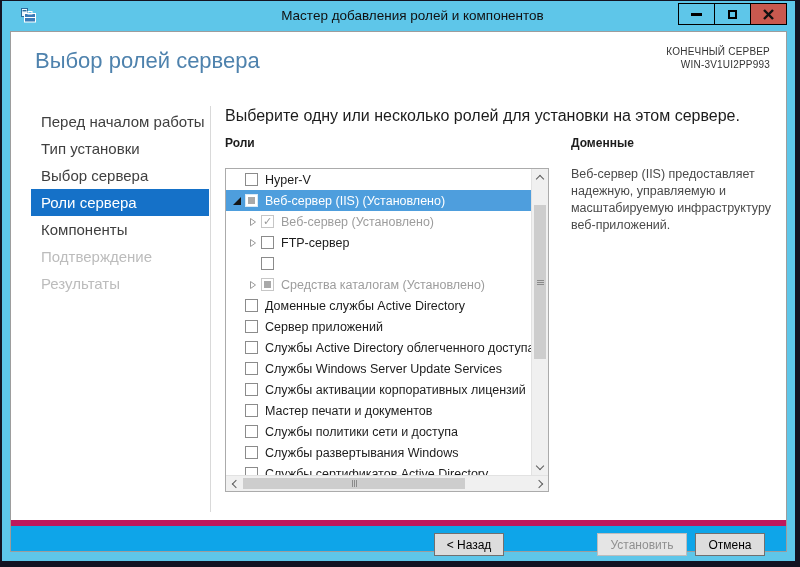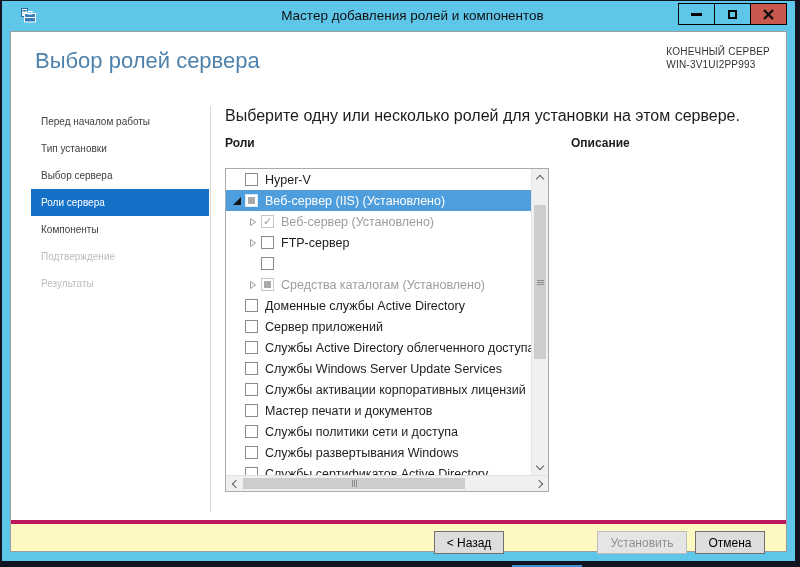--- a/index.html
+++ b/index.html
@@ -21,26 +21,26 @@
           display:flex; align-items:center; justify-content:center; }
   .ctrl.close { background:#c9594f; }
   .glyph-min { width:11px; height:3px; background:#000; }
   .glyph-max { width:9px; height:9px; border:2px solid #000; background:transparent; }
 
   
   .content { position:absolute; left:8px; top:30px; width:777px; height:521px;
              background:#fff; border:1px solid #9d9d9d; }
 
   .page-title { position:absolute; left:24px; top:16px; font-size:22px; color:#4e82ad; font-weight:normal; }
-  .server-block { position:absolute; right:16px; top:13px; text-align:left; font-size:10px;
+  .server-block { position:absolute; right:16px; top:13px; text-align:right; font-size:10px;
                   color:#333; line-height:13px; letter-spacing:0.2px; }
 
   .sidebar { position:absolute; left:20px; top:76px; width:178px; }
   .side-item { height:27px; display:flex; align-items:center; padding-left:10px;
-               font-size:10px; color:#3f3f3f; }
+               font-size:15px; color:#3f3f3f; }
   .side-item.selected { background:#1571c8; color:#fff; }
   .side-item.disabled { color:#bcbcbc; }
   .vsep { position:absolute; left:199px; top:74px; height:406px; width:1px; background:#d9d9d9; }
 
   .instruction { position:absolute; left:214px; top:75px; font-size:16px; color:#1c1c1c; }
   .roles-label { position:absolute; left:214px; top:104px; font-size:12px; font-weight:bold; color:#1c1c1c; }
   .desc-label  { position:absolute; left:560px; top:104px; font-size:12px; font-weight:bold; color:#1c1c1c; }
 
   
   .listbox { position:absolute; left:214px; top:136px; width:324px; height:324px;
@@ -79,21 +79,21 @@
   .hthumb { position:absolute; top:2px; bottom:2px; left:17px; width:222px; background:#cdcdcd;
             display:flex; align-items:center; justify-content:center; }
   .grip-v { width:7px; height:1px; background:#8a8a8a; box-shadow:0 -2px 0 #8a8a8a, 0 2px 0 #8a8a8a; }
   .grip-h { width:1px; height:7px; background:#8a8a8a; box-shadow:-2px 0 0 #8a8a8a, 2px 0 0 #8a8a8a; }
 
   
   .description { position:absolute; left:560px; top:134px; width:210px;
                  font-size:12.5px; color:#4a4a4a; line-height:17px; }
 
   
-  .footer { position:absolute; left:0; right:0; top:488px; bottom:0; background:#fef9c3; border-top:4px solid #be185d; }
+  .footer { position:absolute; left:0; right:0; top:488px; bottom:0; background:#0ea5e9; border-top:6px solid #be185d; }
   .btn { position:absolute; top:7px; height:23px; background:#ddd; border:1px solid #707070;
          display:flex; align-items:center; justify-content:center; font-size:12px; color:#000; }
   .btn-back    { left:423px; width:70px; }
   .btn-next    { left:501px; width:70px; border:2px solid #4090d8;margin-top:34px; }
   .btn-install { left:586px; width:90px; background:#e5e5e5; border-color:#bdbdbd; color:#909090; }
   .btn-cancel  { left:684px; width:70px; }
 </style>
 </head>
 <body>
 
@@ -138,21 +138,21 @@
       <div class="side-item">Выбор сервера</div>
       <div class="side-item selected">Роли сервера</div>
       <div class="side-item">Компоненты</div>
       <div class="side-item disabled">Подтверждение</div>
       <div class="side-item disabled">Результаты</div>
     </div>
     <div class="vsep"></div>
 
     <div class="instruction">Выберите одну или несколько ролей для установки на этом сервере.</div>
     <div class="roles-label">Роли</div>
-    <div class="desc-label">Описание</div>
+    <div class="desc-label">Доменные</div>
 
     <div class="listbox">
       <div class="rows">
 
         <div class="row lvl0">
           <span class="exp"></span>
           <span class="cb"></span>
           <span class="lbl">Hyper-V</span>
         </div>
 
@@ -264,20 +264,21 @@
           </div>
         <div class="hthumb">
             <span class="grip-h"></span>
           </div>
         <div class="sb-btn h-right">
             <span class="chev right"></span>
           </div>
       </div>
     </div>
 
+    <div class="description">Веб-сервер (IIS) предоставляет надежную, управляемую и масштабируемую инфраструктуру веб-приложений.</div>
 
     <div class="footer">
       <div class="btn btn-back">&lt; Назад</div>
       <div class="btn btn-next">Далее &gt;</div>
       <div class="btn btn-install">Установить</div>
       <div class="btn btn-cancel">Отмена</div>
     </div>
 
   </div>
 </div>

